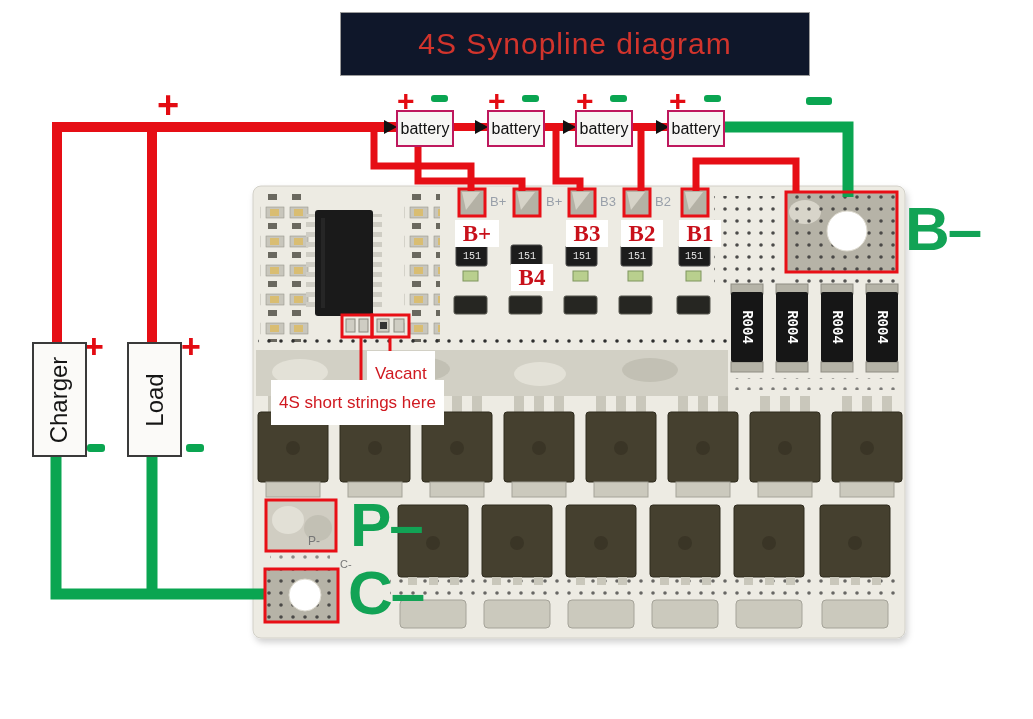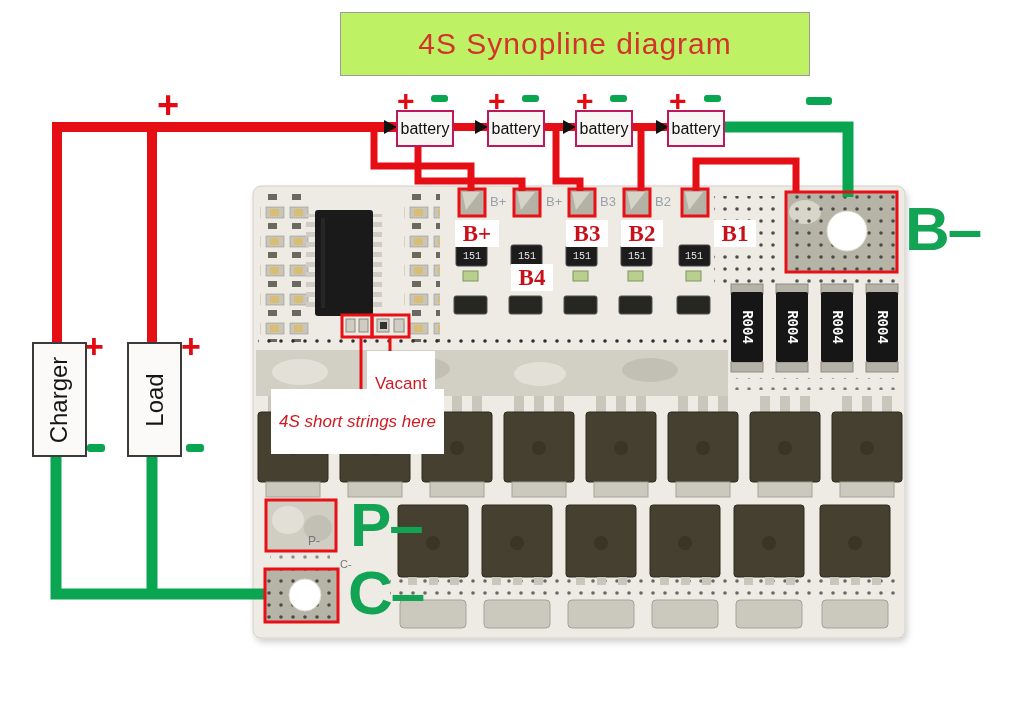--- a/index.html
+++ b/index.html
@@ -1,38 +1,38 @@
 <!DOCTYPE html>
 <html><head>
 <meta charset="utf-8">
 <style>
   html,body{margin:0;padding:0;background:#ffffff;}
   .canvas{position:relative;width:1033px;height:719px;background:#ffffff;
           font-family:"Liberation Sans",sans-serif;overflow:hidden;}
   .canvas svg{position:absolute;left:0;top:0;z-index:1;}
   .abs{position:absolute;z-index:2;}
   
-  .title-box{left:340px;top:12px;width:468px;height:62px;background:#bef264;
+  .title-box{left:340px;top:12px;width:468px;height:62px;background:#0f172a;
              border:1px solid #9c9c9c;display:flex;align-items:center;justify-content:center;}
   .title-box h1{margin:0;font-size:30px;font-weight:500;color:#d2342c;letter-spacing:1px;}
   
   .bat{width:54px;height:33px;background:#f7f6f4;border:2px solid #be185d;
        display:flex;align-items:center;justify-content:center;font-size:16px;color:#111;}
   
   .plus{color:#e30b12;font-weight:bold;line-height:1;}
   .minus{background:#0aa551;border-radius:3px;}
   
   .vbox{width:51px;height:111px;background:#fbfaf8;border:2px solid #3a3a3a;
         display:flex;align-items:center;justify-content:center;}
   .vbox span{transform:rotate(-90deg);white-space:nowrap;font-size:24px;color:#151515;}
   
   .tap{background:#ffffff;color:#c8101a;font-family:"Liberation Serif",serif;font-weight:bold;
        font-size:23px;line-height:27px;text-align:center;padding:0 3px;}
   
-  .note{background:#ffffff;color:#d01920;font-size:17px;line-height:1;padding:24px 8px;white-space:nowrap;}
+  .note{background:#ffffff;color:#d01920;font-size:17px;line-height:1;padding:14px 8px;white-space:nowrap;}
   
   .gterm{color:#12a355;font-weight:bold;font-size:62px;line-height:1;letter-spacing:-2px;}
 </style>
 </head>
 <body>
 
 <div class="canvas">
 
 <svg width="1033" height="719" viewBox="0 0 1033 719">
   <defs>
@@ -295,22 +295,22 @@
     <span>Charger</span>
   </div>
   <div class="abs vbox" style="left:127px;top:342px;">
     <span>Load</span>
   </div>
 
   <div class="abs tap" style="left:455px;top:220px;min-width:38px;">B+</div>
   <div class="abs tap" style="left:511px;top:220px;min-width:36px;margin-top:44px;">B4</div>
   <div class="abs tap" style="left:566px;top:220px;min-width:36px;">B3</div>
   <div class="abs tap" style="left:621px;top:220px;min-width:36px;">B2</div>
-  <div class="abs tap" style="left:714px;top:220px;min-width:36px;">B1</div>
+  <div class="abs tap" style="left:679px;top:220px;min-width:36px;">B1</div>
 
   <div class="abs note" style="left:367px;top:351px;">Vacant</div>
-  <div class="abs note" style="left:271px;top:389px;font-style:italic;">4S short strings here</div>
+  <div class="abs note" style="left:271px;top:380px;">4S short strings here</div>
 
   <div class="abs gterm" style="left:905px;top:198px;">B–</div>
   <div class="abs gterm" style="left:350px;top:494px;">P–</div>
   <div class="abs gterm" style="left:348px;top:562px;">C–</div>
 
 </div>
 
 </body></html>

